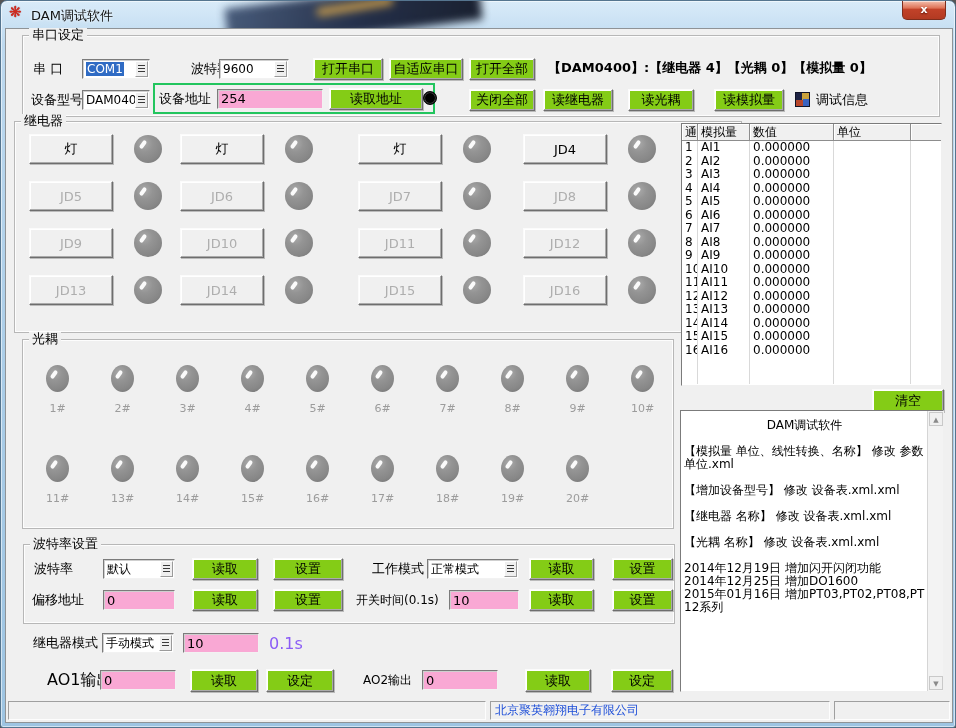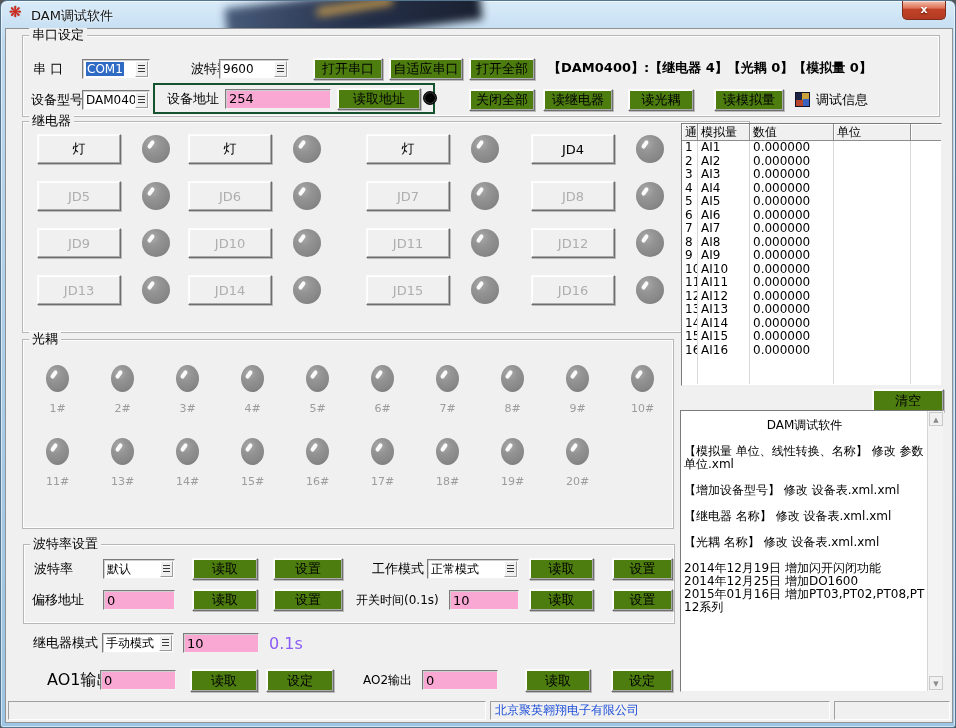--- a/index.html
+++ b/index.html
@@ -26,21 +26,21 @@
     background:linear-gradient(180deg,#f3c0ae 0%,#dd7054 40%,#c24229 45%,#b23a22 100%);
     border:1px solid #7e2d1c;border-top:none;border-radius:0 0 5px 5px;
     color:#fff;font-size:11px;font-weight:bold;text-align:center;line-height:17px;
     text-shadow:0 1px 2px #5a1408;box-shadow:inset 0 1px 0 rgba(255,255,255,.5);cursor:pointer;}
   .client{position:absolute;left:4px;top:27px;width:948px;height:695px;
     background:#f0f0f0;border:1px solid #8f9396;z-index:4;}
   
   .grp{position:absolute;border:1px solid #b7b7b7;box-shadow:inset 0 0 0 1px #fdfdfd;}
   .grp-title{position:absolute;top:-8px;left:6px;background:#f0f0f0;padding:0 3px;
     font-size:13px;color:#000;line-height:14px;}
-  .btn{position:absolute;background:#4d7c0f;font-size:13px;color:#000;text-align:center;
+  .btn{position:absolute;background:#84cc16;font-size:13px;color:#000;text-align:center;
     border:1px solid #6e6e6e;border-top-color:#fbfbfb;border-left-color:#fbfbfb;
     box-shadow:inset -1px -1px 0 #ababab,inset 1px 1px 0 #ffffff,1px 1px 0 rgba(90,90,90,.35);
     padding:0;cursor:pointer;}
   .lbl{position:absolute;font-size:13px;color:#000;white-space:nowrap;line-height:20px;}
   .tbox{position:absolute;height:20px;background:#f9a8d4;border:1px solid #7b7b7b;
     border-right-color:#f2f2f2;border-bottom-color:#f2f2f2;box-shadow:inset 1px 1px 0 #cfcfcf;
     font-size:13px;padding:1px 3px;color:#000;}
   .combo{position:absolute;height:20px;background:#fff;border:1px solid #7b7b7b;
     border-right-color:#f2f2f2;border-bottom-color:#f2f2f2;box-shadow:inset 1px 1px 0 #cfcfcf;
     font-size:12px;display:flex;align-items:center;padding-left:3px;cursor:default;}
@@ -85,21 +85,21 @@
   .info-content{position:absolute;left:3px;top:8px;right:18px;font-size:12px;line-height:13px;color:#000;}
   .info-line{margin-bottom:13px;word-break:break-all;}
   .info-line:first-child{text-align:center;}
   .info-line:nth-child(n+6){margin-bottom:0;}
   .vscroll{position:absolute;top:0;right:0;bottom:0;width:16px;background:#f3f3f3;
     border-left:1px solid #d5d5d5;}
   .varrow{position:absolute;left:1px;width:14px;height:14px;font-size:7px;color:#8a8a8a;
     text-align:center;line-height:14px;background:#f0f0f0;border:1px solid #c9c9c9;cursor:pointer;}
   .varrow.up{top:1px;} .varrow.down{bottom:1px;}
   
-  .red-frame{position:absolute;border:2px solid #14532d;display:flex;align-items:center;padding:0 12px;}
+  .red-frame{position:absolute;border:2px solid #22c55e;display:flex;align-items:center;padding:0 4px;}
   .ind-dot{position:absolute;width:14px;height:14px;border-radius:50%;
     background:radial-gradient(circle,#000 52%,#3f3f3f 62%,#000 74%);border:1px solid #000;}
   .dbg-icon{position:absolute;width:15px;height:15px;border:1px solid #101326;
     background:conic-gradient(#caa23c 0 25%,#3a63c0 0 50%,#b9472b 0 75%,#1d2344 0);}
   .statusbar{position:absolute;left:0;top:670px;width:946px;height:23px;background:#f0f0f0;}
   .spanel{position:absolute;top:2px;height:19px;border:1px solid;
     border-color:#9f9f9f #fdfdfd #fdfdfd #9f9f9f;font-size:12px;line-height:17px;padding:0 4px;color:#1d4ed8;}
   .unit-txt{position:absolute;font-size:16px;color:#8b5cf6;line-height:22px;}
 </style>
 </head>
@@ -157,21 +157,21 @@
 
       <span class="ind-dot" style="left:400px;top:55px;"></span>
       <button class="btn" style="left:446px;top:53px;width:66px;height:22px;">关闭全部</button>
       <button class="btn" style="left:520px;top:53px;width:70px;height:22px;">读继电器</button>
       <button class="btn" style="left:605px;top:53px;width:66px;height:22px;">读光耦</button>
       <button class="btn" style="left:691px;top:53px;width:70px;height:22px;">读模拟量</button>
       <span class="dbg-icon" style="left:772px;top:56px;"></span>
       <span class="lbl" style="left:793px;top:54px;">调试信息</span>
     </div>
 
-    <div class="grp" style="left:16px;top:92px;width:728px;height:212px;">
+    <div class="grp" style="left:8px;top:92px;width:728px;height:212px;">
       <span class="grp-title">继电器</span>
       <div class="relay-grid">
 
       <div class="relay-cell">
           <button class="relay-btn">灯</button>
           <span class="lamp"></span>
         </div>
           <div class="relay-cell">
           <button class="relay-btn">灯</button>
           <span class="lamp"></span>
@@ -273,21 +273,21 @@
         </div>
           <div class="opto-cell">
           <span class="lamp"></span>
           <span class="opto-label">9#</span>
         </div>
           <div class="opto-cell">
           <span class="lamp"></span>
           <span class="opto-label">10#</span>
         </div>
         </div>
-      <div class="opto-row" style="top:98px;">
+      <div class="opto-row" style="top:115px;">
 
       <div class="opto-cell">
           <span class="lamp"></span>
           <span class="opto-label">11#</span>
         </div>
           <div class="opto-cell">
           <span class="lamp"></span>
           <span class="opto-label">13#</span>
         </div>
           <div class="opto-cell">

